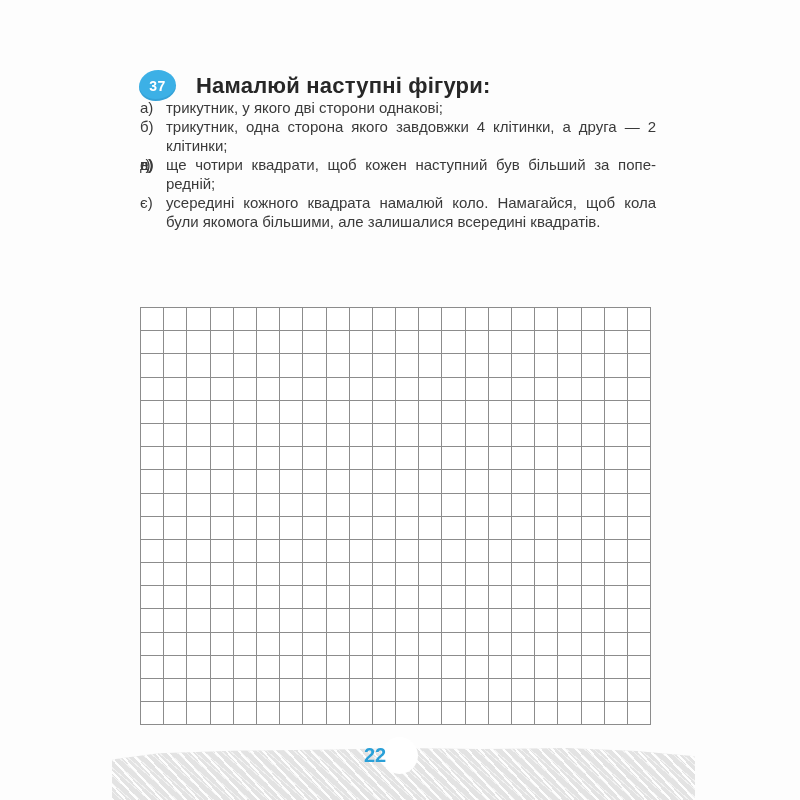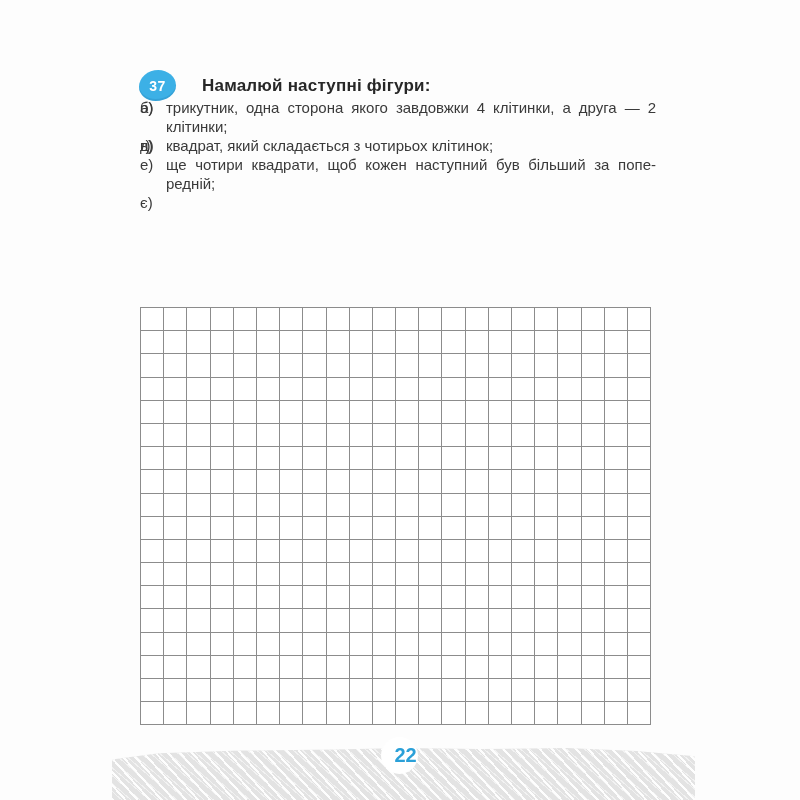--- a/index.html
+++ b/index.html
@@ -25,23 +25,23 @@
     width: 37px; height: 31px;
     background: #3cb0e6;
     border-radius: 52% 48% 55% 45% / 55% 50% 50% 45%;
     box-shadow: inset 0 -2px 0 rgba(0,60,110,0.12);
     color: #ffffff;
     font-size: 14px; font-weight: bold;
     display: flex; align-items: center; justify-content: center;
     letter-spacing: 0.5px;
   }
   .title {
-    margin-left: 26px;
+    margin-left: 20px;
     color: #272727;
-    font-size: 17px;
+    font-size: 22px;
     font-weight: bold;
     letter-spacing: 0.2px;
   }
 
   
   .task-list {
     position: absolute;
     left: 140px; top: 98px;
     width: 516px;
     color: #3a3a3a;
@@ -88,46 +88,46 @@
   }
   .page-number-notch {
     position: absolute;
     left: 381px; top: 737px;
     width: 37px; height: 37px;
     background: #ffffff;
     border-radius: 50%;
   }
   .page-number {
     position: absolute;
-    left: 387px; top: 744px;
+    left: 364px; top: 744px;
     width: 37px;
-    text-align: center;
+    text-align: left;
     color: #2aa0d8;
     font-size: 20px;
     font-weight: bold;
   }
 </style>
 </head>
 <body>
 
 <div class="page">
 
   <div class="exercise-header">
     <div class="badge">37</div>
     <div class="title">Намалюй наступні фігури:</div>
   </div>
 
   <div class="task-list" id="task-list">
-      <div class="task-item"><span class="item-label">а)</span></div>
+      <div class="task-item"><span class="item-label">а)</span><span>трикутник, у якого дві сторони однакові;</span></div>
       <div class="task-item"><span class="item-label">б)</span><span>трикутник, одна сторона якого завдовжки 4 клітинки, а друга — 2 клітинки;</span></div>
       <div class="task-item"><span class="item-label">в)</span></div>
       <div class="task-item"><span class="item-label">г)</span></div>
-      <div class="task-item"><span class="item-label">д)</span><span>квадрат, який складається з чотирьох клітинок;</span></div>
+      <div class="task-item"><span class="item-label">д)</span></div>
       <div class="task-item"><span class="item-label">е)</span><span>ще чотири квадрати, щоб кожен наступний був більший за попе­редній;</span></div>
-      <div class="task-item"><span class="item-label">є)</span></div>
+      <div class="task-item"><span class="item-label">є)</span><span>усередині кожного квадрата намалюй коло. Намагайся, щоб кола були якомога більшими, але залишалися всередині квадратів.</span></div>
     </div>
 
   <div class="drawing-grid" id="drawing-grid" style="grid-template-columns: repeat(22, auto); border-color: rgb(140, 140, 140);">
       <div class="grid-cell" style="border-color: rgb(140, 140, 140);"></div>
       <div class="grid-cell" style="border-color: rgb(140, 140, 140);"></div>
       <div class="grid-cell" style="border-color: rgb(140, 140, 140);"></div>
       <div class="grid-cell" style="border-color: rgb(140, 140, 140);"></div>
       <div class="grid-cell" style="border-color: rgb(140, 140, 140);"></div>
       <div class="grid-cell" style="border-color: rgb(140, 140, 140);"></div>
       <div class="grid-cell" style="border-color: rgb(140, 140, 140);"></div>

